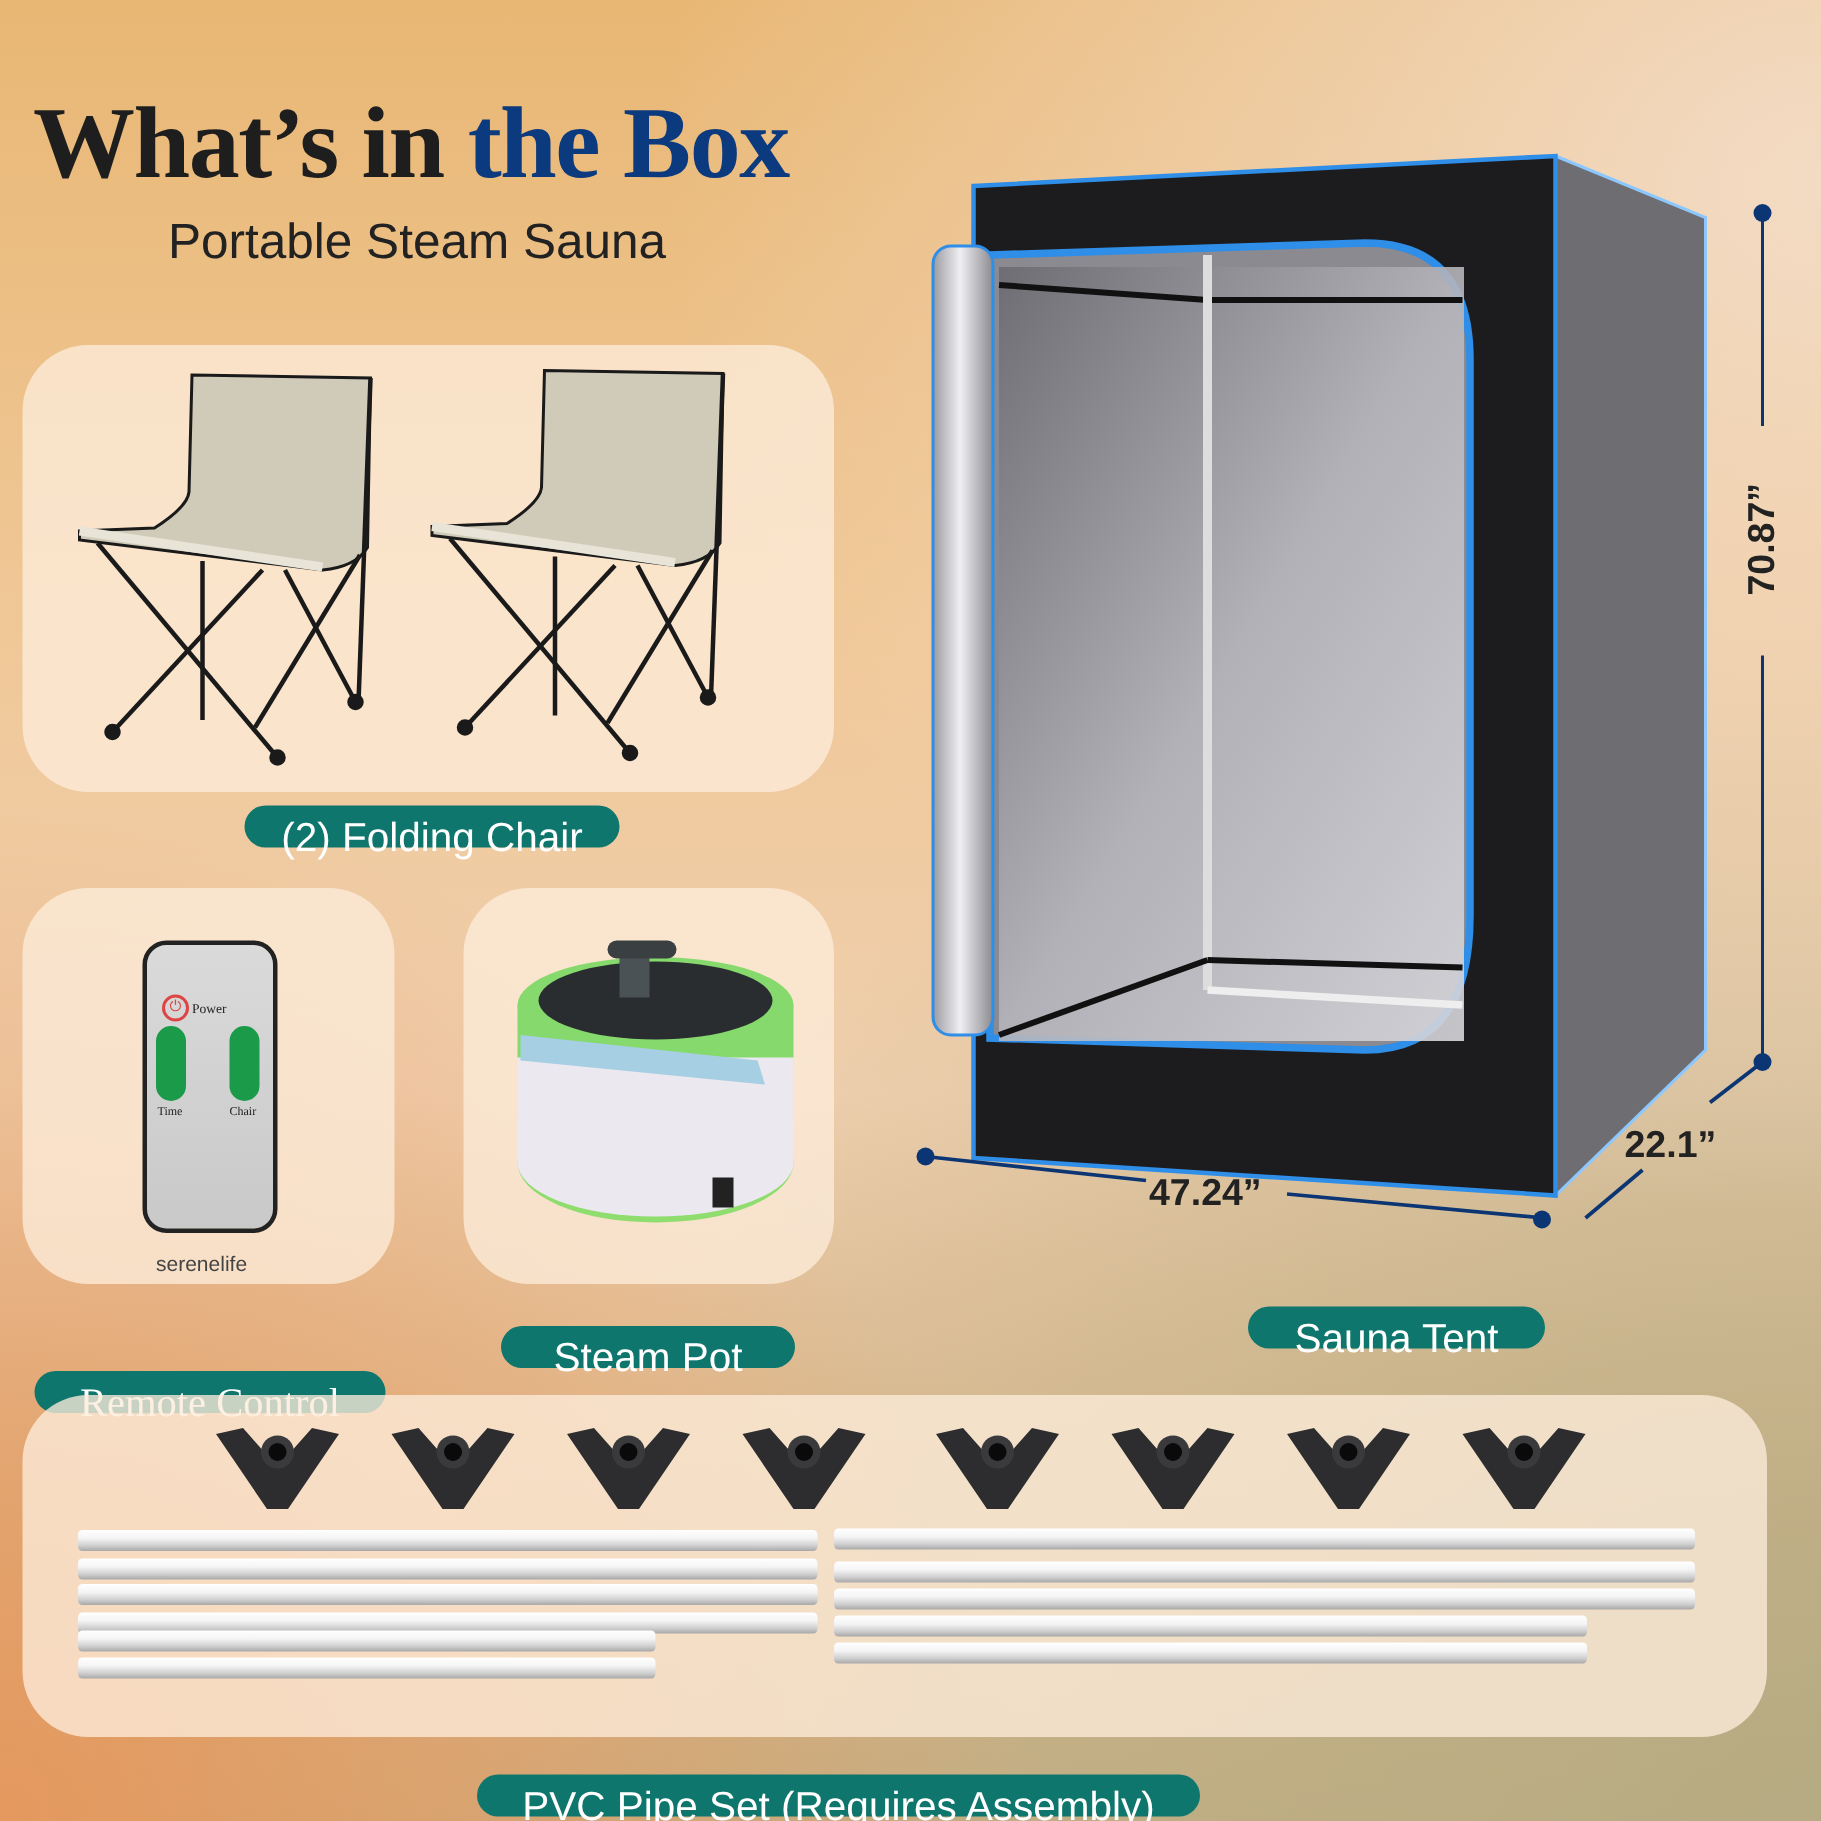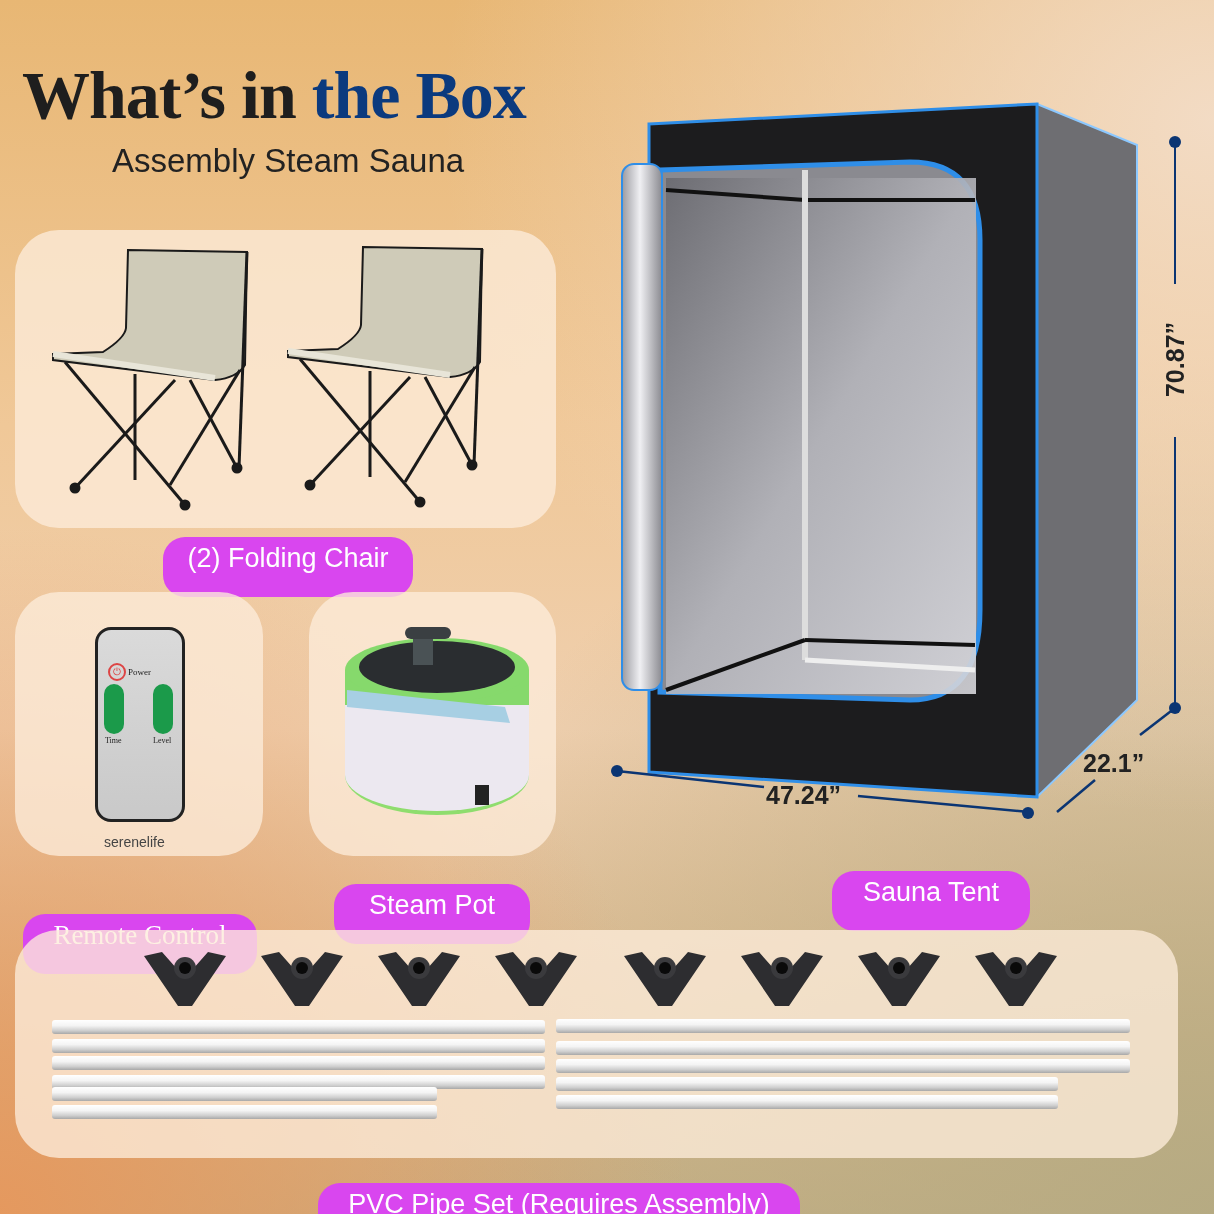--- a/index.html
+++ b/index.html
@@ -9,32 +9,32 @@
       radial-gradient(ellipse at 100% 10%, rgba(243,221,200,0.95) 0%, rgba(243,221,200,0) 45%),
       radial-gradient(ellipse at 0% 100%, rgba(232,150,90,0.9) 0%, rgba(232,150,90,0) 40%),
       radial-gradient(ellipse at 100% 100%, rgba(180,170,130,0.9) 0%, rgba(180,170,130,0) 50%),
       linear-gradient(180deg,#e8b774 0%,#f0c898 35%,#efcfae 60%,#d9b88c 85%,#c8b085 100%);
   }
   .abs{position:absolute;}
   .title{left:22px;top:56px;font-family:Liberation Serif, serif;font-weight:bold;font-size:68px;letter-spacing:-1px;color:#1e1e1e;white-space:nowrap;}
   .title .accent{color:#0b3a7e;}
   .subtitle{left:112px;top:142px;font-size:33px;color:#222;white-space:nowrap;}
   .card{background:rgba(252,236,218,0.78);border-radius:44px;}
-  .pill{background:#d946ef;color:#fff;border-radius:22px;font-size:27px;height:60px;line-height:42px;text-align:center;white-space:nowrap;}
+  .pill{background:#0f766e;color:#fff;border-radius:22px;font-size:27px;height:28px;line-height:42px;text-align:center;white-space:nowrap;}
   .dim{color:#222;font-weight:bold;font-size:25px;white-space:nowrap;}
   .dimline{background:#0b3573;}
   .dot{width:12px;height:12px;border-radius:50%;background:#0b3573;}
   .pipe{height:14px;border-radius:3px;background:linear-gradient(180deg,#ffffff 0%,#f4f4f4 40%,#cfcfcf 75%,#a8a8a8 100%);}
   .connector{width:90px;height:62px;}
 </style>
 </head>
 <body>
 
 <div class="abs title"><span>What’s in </span><span class="accent">the Box</span></div>
-<div class="abs subtitle">Assembly Steam Sauna</div>
+<div class="abs subtitle">Portable Steam Sauna</div>
 
 <div class="abs card" style="left:15px;top:230px;width:541px;height:298px;">
   <svg width="541" height="298" viewBox="0 0 541 298">
     <g id="chair" fill="none" stroke="#1a1a1a" stroke-width="3">
       <path d="M113 20 L232 22 L230 135 Q222 148 200 150 L38 130 L38 124 L88 122 Q110 108 111 98 Z" fill="#cfcbb8" stroke="#1a1a1a" stroke-width="2"></path>
       <path d="M38 124 L200 148" stroke="#e8e5d8" stroke-width="6"></path>
       <line x1="50" y1="132" x2="170" y2="275"></line>
       <line x1="160" y1="150" x2="60" y2="258"></line>
       <line x1="120" y1="144" x2="120" y2="250"></line>
       <line x1="175" y1="150" x2="222" y2="238"></line>
@@ -49,21 +49,21 @@
 </div>
 <div class="abs pill" style="left:163px;top:537px;width:250px;">(2) Folding Chair</div>
 
 <div class="abs card" style="left:15px;top:592px;width:248px;height:264px;"></div>
 <div class="abs" style="left:95px;top:627px;width:90px;height:195px;background:linear-gradient(180deg,#dadada,#c9c9c9);border:3px solid #222;border-radius:16px;box-sizing:border-box;">
   <div class="abs" style="left:10px;top:33px;width:14px;height:14px;border:2px solid #d44;border-radius:50%;color:#d44;font-size:10px;line-height:14px;text-align:center;">⏻</div>
   <div class="abs" style="left:30px;top:37px;font-family:'Liberation Serif',serif;font-size:9px;color:#222;">Power</div>
   <div class="abs" style="left:6px;top:54px;width:20px;height:50px;background:#1b9a4a;border-radius:10px;"></div>
   <div class="abs" style="left:55px;top:54px;width:20px;height:50px;background:#1b9a4a;border-radius:10px;"></div>
   <div class="abs" style="left:7px;top:106px;font-family:'Liberation Serif',serif;font-size:8px;color:#222;">Time</div>
-  <div class="abs" style="left:55px;top:106px;font-family:'Liberation Serif',serif;font-size:8px;color:#222;">Level</div>
+  <div class="abs" style="left:55px;top:106px;font-family:'Liberation Serif',serif;font-size:8px;color:#222;">Chair</div>
   <div class="abs" style="left:6px;top:156px;font-size:14px;color:#444;margin-top:48px;">serenelife</div>
 </div>
 <div class="abs pill" style="left:23px;top:914px;width:234px;font-family:Liberation Serif, serif;">Remote Control</div>
 
 <div class="abs card" style="left:309px;top:592px;width:247px;height:264px;"></div>
 <svg class="abs" style="left:335px;top:615px;" width="200" height="220" viewBox="0 0 200 220">
   <ellipse cx="102" cy="160" rx="92" ry="40" fill="#8fdd6e"></ellipse>
   <rect x="10" y="70" width="184" height="90" fill="#ece8f0"></rect>
   <ellipse cx="102" cy="160" rx="92" ry="36" fill="#ece8f0"></ellipse>
   <rect x="10" y="55" width="184" height="35" fill="#86d96c"></rect>

